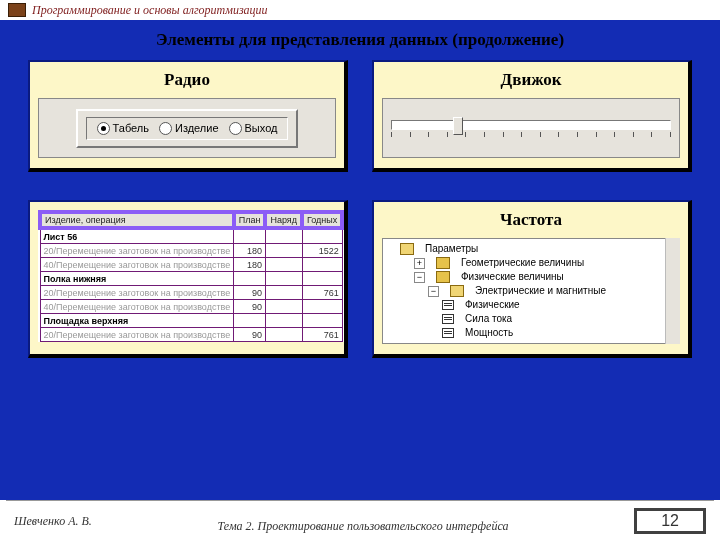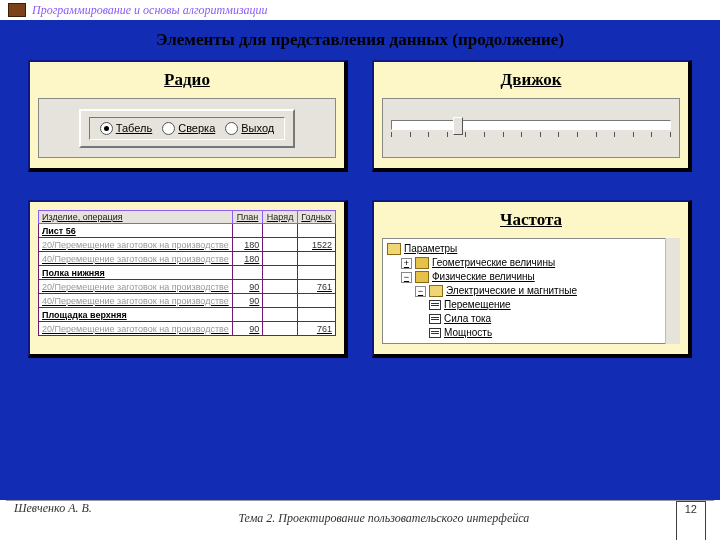--- a/index.html
+++ b/index.html
@@ -1,66 +1,66 @@
 <!DOCTYPE html>
 <html><head>
 <meta charset="utf-8">
 <style>
   html,body{margin:0;padding:0;width:720px;height:540px;background:#fff;font-family:"Times New Roman",serif;overflow:hidden;}
-  .top{height:20px;display:flex;align-items:center;padding:0 8px;font-style:italic;font-size:12px;color:#8b5cf6;}
+  .top{height:20px;display:flex;align-items:center;padding:0 8px;font-style:italic;font-size:12px;color:#7f1d1d;}
   .top .logo{width:16px;height:12px;background:#7b421a;border:1px solid #3a1e06;margin-right:6px;}
   .bluebar{height:4px;background:#132cb4;}
   .main{background:#132cb4;height:476px;width:100%;padding-top:6px;box-sizing:border-box;}
   .title{color:#000;background:transparent;text-align:center;font-size:17px;font-weight:bold;margin:0 0 10px 0;}
   
   .title{color:#000;}
   .grid{display:grid;grid-template-columns:320px 320px;grid-column-gap:24px;grid-row-gap:28px;justify-content:center;}
-  .card{background:#fdf7c8;border-left:2px solid #0a1a80;border-top:2px solid #0a1a80;border-right:4px solid #000;border-bottom:4px solid #000;padding:8px 8px 10px 8px;box-sizing:border-box;text-decoration:underline;}
+  .card{background:#fdf7c8;border-left:2px solid #0a1a80;border-top:2px solid #0a1a80;border-right:4px solid #000;border-bottom:4px solid #000;padding:8px 8px 10px 8px;box-sizing:border-box;}
   .card-title{font-weight:bold;font-size:17px;text-align:center;margin:0 0 8px 0;font-family:"Times New Roman",serif;}
   .widget{background:#e6e3dc;border:1px solid #888;display:flex;align-items:center;justify-content:center;position:relative;}
 
   
   .radio-outer{height:58px;display:flex;align-items:center;justify-content:center;}
   .radio-inset{background:#e6e3dc;border-top:2px solid #fff;border-left:2px solid #fff;border-right:2px solid #777;border-bottom:2px solid #777;padding:6px 8px;}
   .radio-inner{border-top:1px solid #777;border-left:1px solid #777;border-right:1px solid #fff;border-bottom:1px solid #fff;padding:4px 10px;display:flex;gap:10px;font-family:Tahoma,Arial,sans-serif;font-size:11px;color:#000;}
   .ritem{display:flex;align-items:center;gap:3px;}
   .rbullet{width:11px;height:11px;border-radius:50%;background:#fff;border:1px solid #555;display:flex;align-items:center;justify-content:center;}
   .rbullet.sel:after{content:"";width:5px;height:5px;border-radius:50%;background:#000;}
 
   
   .slider-box{height:58px;display:flex;flex-direction:column;align-items:stretch;justify-content:center;padding:0 8px;}
   .track{height:8px;background:#fff;border-top:1px solid #777;border-left:1px solid #777;border-bottom:1px solid #fff;border-right:1px solid #fff;position:relative;}
   .thumb{position:absolute;top:-4px;left:22%;width:8px;height:16px;background:#e6e3dc;border-top:1px solid #fff;border-left:1px solid #fff;border-right:1px solid #555;border-bottom:1px solid #555;}
   .ticks{display:flex;justify-content:space-between;margin-top:2px;}
   .ticks span{width:1px;height:5px;background:#555;}
 
   
   .tbl{width:100%;border-collapse:collapse;font-family:Tahoma,Arial,sans-serif;font-size:9px;background:#fff;color:#333;}
-  .tbl th{background:#e6e3dc;border:1px solid #8b5cf6;padding:1px 3px;font-weight:normal;color:#222;text-align:left;}
+  .tbl th{background:#e6e3dc;border:4px solid #8b5cf6;padding:1px 3px;font-weight:normal;color:#222;text-align:left;}
   .tbl th.n{text-align:center;width:36px;}
   .tbl td{border:1px solid #701a75;padding:1px 3px;height:11px;white-space:nowrap;overflow:hidden;}
   .tbl td.n{text-align:right;width:36px;}
   .tbl tr.group td{font-weight:bold;color:#000;}
   .tbl tr.dim td:first-child{color:#999;}
 
   
   .tree-box{background:#fff;border:1px solid #888;padding:3px 4px;font-family:Tahoma,Arial,sans-serif;font-size:10px;color:#000;line-height:14px;}
-  .tnode{display:flex;align-items:center;gap:3px;}
+  .tnode{display:flex;align-items:center;gap:11px;margin-left:13px;}
   .togg{width:9px;height:9px;border:1px solid #888;font-size:9px;line-height:8px;text-align:center;background:#fff;color:#000;}
   .folder{width:12px;height:10px;background:#e6c24a;border:1px solid #8a6a10;}
   .folder.open{background:#f0d574;}
   .doc{width:10px;height:8px;background:#fff;border:1px solid #333;position:relative;}
   .doc:before{content:"";position:absolute;left:1px;top:2px;right:1px;height:1px;background:#333;box-shadow:0 2px 0 #333;}
   .ind1{padding-left:14px;} .ind2{padding-left:28px;} .ind3{padding-left:42px;}
   .vsb{position:absolute;right:0;top:0;bottom:0;width:14px;background:#e6e3dc;border-left:1px solid #bbb;}
   .tree-wrap{position:relative;}
 
-  .footer{height:40px;display:flex;font-style:italic;font-size:12px;color:#333;padding:0 14px;justify-content:space-between;}
+  .footer{height:40px;display:flex;align-items:center;font-style:italic;font-size:12px;color:#333;padding:0 14px;justify-content:space-between;}
   .footer .mid{flex:1;text-align:center;margin-top:10px;}
-  .pg{background:#fff;border:1px solid #404040;padding:1px 8px;font-style:normal;font-family:Arial,sans-serif;font-size:11px;}
+  .pg{background:#fff;border:3px solid #404040;padding:1px 24px;font-style:normal;font-family:Arial,sans-serif;font-size:16px;}
   .hr{height:1px;background:#999;margin:0 6px;}
 </style>
 </head>
 <body>
 
 <div class="top">
   <div class="logo"></div>
   <span>Программирование и основы алгоритмизации</span>
 </div>
 <div class="bluebar"></div>
@@ -74,21 +74,21 @@
       <p class="card-title">Радио</p>
       <div class="widget radio-outer">
         <div class="radio-inset">
           <div class="radio-inner">
             <label class="ritem">
                 <span class="rbullet sel"></span>
                 <span>Табель</span>
               </label>
             <label class="ritem">
                 <span class="rbullet"></span>
-                <span>Сверка</span>
+                <span>Изделие</span>
               </label>
             <label class="ritem">
                 <span class="rbullet"></span>
                 <span>Выход</span>
               </label>
           </div>
         </div>
       </div>
     </div>
 
@@ -201,21 +201,21 @@
                 <span class="folder"></span>
                 <span>Физические величины</span>
               </div>
               <div class="tnode ind2">
                 <span class="togg">−</span>
                 <span class="folder open"></span>
                 <span>Электрические и магнитные</span>
               </div>
               <div class="tnode ind3">
                 <span class="doc"></span>
-                <span>Перемещение</span>
+                <span>Физические</span>
               </div>
               <div class="tnode ind3">
                 <span class="doc"></span>
                 <span>Сила тока</span>
               </div>
               <div class="tnode ind3">
                 <span class="doc"></span>
                 <span>Мощность</span>
               </div>
             </div>

